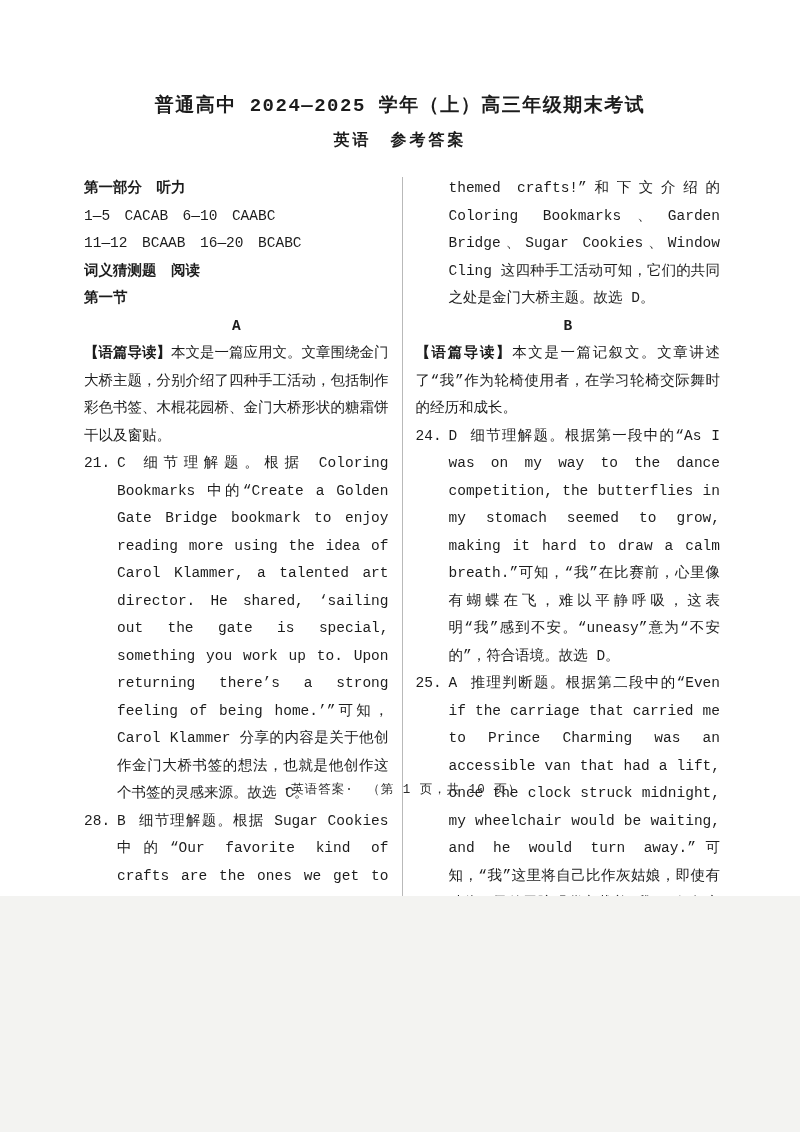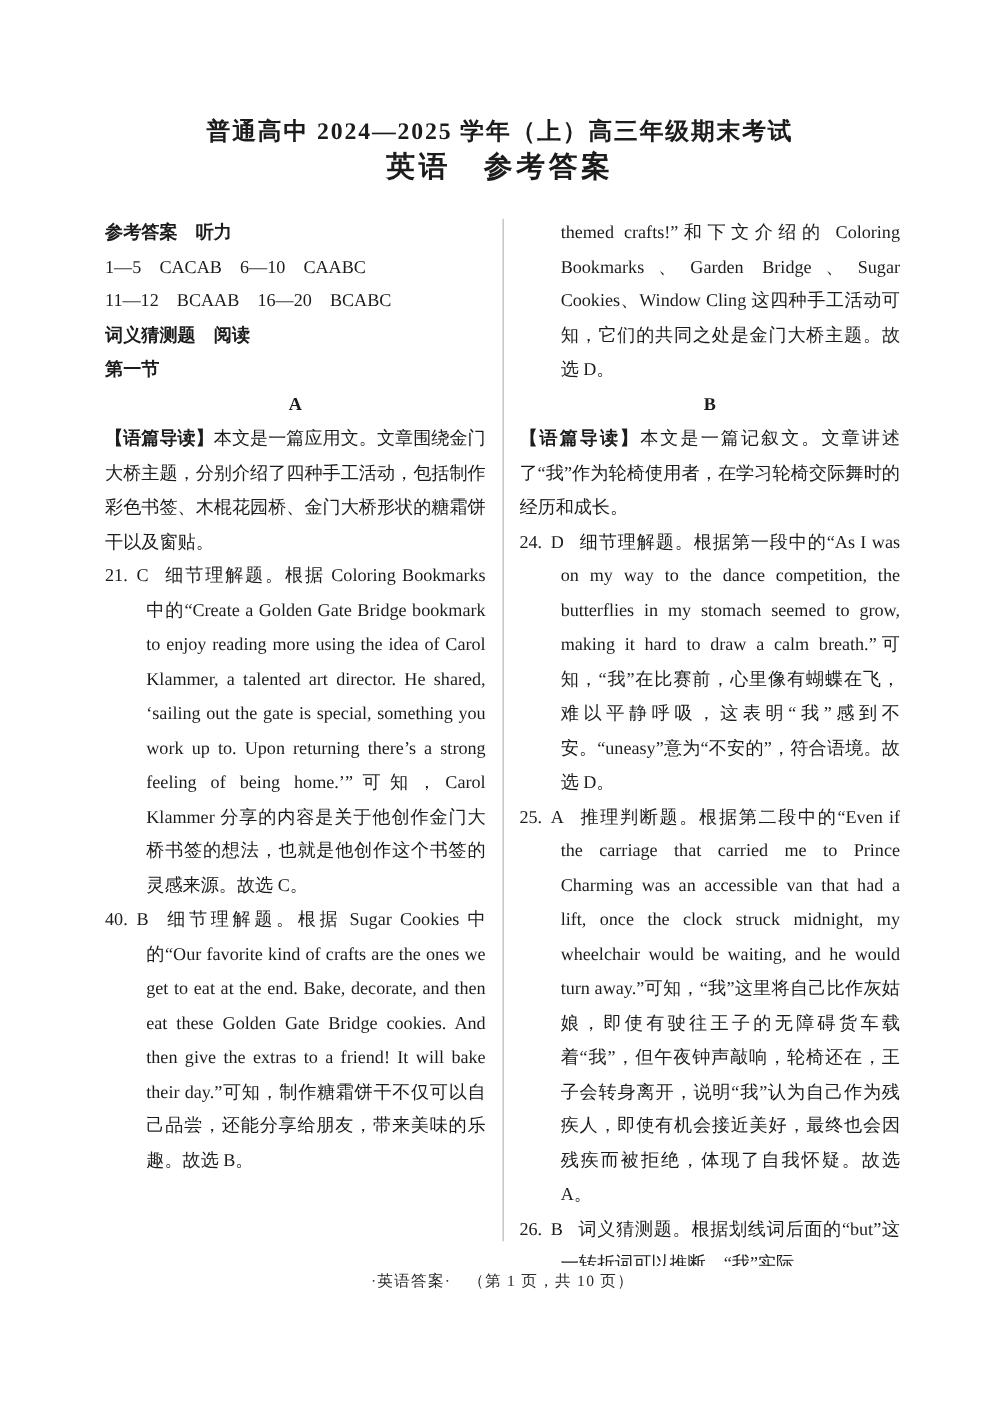--- a/index.html
+++ b/index.html
@@ -3,32 +3,33 @@
 <meta charset="utf-8">
 <style>
   * { box-sizing: border-box; }
   html, body { margin: 0; padding: 0; }
   body {
     width: 800px; height: 1132px;
     background: #f3f3f1;
     font-family: "Liberation Serif", "DejaVu Serif", serif;
   }
   .page {
-    width: 800px; height: 1132px;
+    width: 800px; height: 896px;
     background: #ffffff;
     position: relative;
     color: #1c1c1c;
     overflow: hidden;
+    font-family: Liberation Mono, monospace;
   }
   .doc-header { padding-top: 92px; text-align: center; }
   .doc-title {
     font-size: 19px; font-weight: bold; letter-spacing: 1.5px;
   }
   .doc-subtitle {
-    font-size: 23px; font-weight: bold; margin-top: 0; letter-spacing: 3px;
+    font-size: 16px; font-weight: bold; margin-top: 12px; letter-spacing: 3px;
   }
   .columns {
     display: flex;
     margin: 24px 80px 0 84px;
     height: 840px;
     overflow: hidden;
     align-items: stretch;
   }
   .col {
     flex: 1 1 0;
@@ -65,32 +66,32 @@
 <div class="page">
 
   <div class="doc-header">
     <div class="doc-title">普通高中 2024—2025 学年（上）高三年级期末考试</div>
     <div class="doc-subtitle">英语　参考答案</div>
   </div>
 
   <div class="columns">
 
     <div class="col">
-      <p class="heading">参考答案　听力</p>
+      <p class="heading">第一部分　听力</p>
       <p>1—5　CACAB　6—10　CAABC</p>
       <p>11—12　BCAAB　16—20　BCABC</p>
       <p class="heading">词义猜测题　阅读</p>
       <p class="heading">第一节</p>
       <p class="passage-label">A</p>
 
       <p class="intro"><span class="bold">【语篇导读】</span><span>本文是一篇应用文。文章围绕金门大桥主题，分别介绍了四种手工活动，包括制作彩色书签、木棍花园桥、金门大桥形状的糖霜饼干以及窗贴。</span></p>
 
       <p class="qa"><span class="qnum">21.</span><span class="qans">C</span><span>细节理解题。根据 Coloring Bookmarks 中的“Create a Golden Gate Bridge bookmark to enjoy reading more using the idea of Carol Klammer, a talented art director. He shared, ‘sailing out the gate is special, something you work up to. Upon returning there’s a strong feeling of being home.’”可知，Carol Klammer 分享的内容是关于他创作金门大桥书签的想法，也就是他创作这个书签的灵感来源。故选 C。</span></p>
 
-      <p class="qa"><span class="qnum">40.</span><span class="qans">B</span><span>细节理解题。根据 Sugar Cookies 中的“Our favorite kind of crafts are the ones we get to eat at the end. Bake, decorate, and then eat these Golden Gate Bridge cookies. And then give the extras to a friend! It will bake their day.”可知，制作糖霜饼干不仅可以自己品尝，还能分享给朋友，带来美味的乐趣。故选 B。</span></p>
+      <p class="qa"><span class="qnum">28.</span><span class="qans">B</span><span>细节理解题。根据 Sugar Cookies 中的“Our favorite kind of crafts are the ones we get to eat at the end. Bake, decorate, and then eat these Golden Gate Bridge cookies. And then give the extras to a friend! It will bake their day.”可知，制作糖霜饼干不仅可以自己品尝，还能分享给朋友，带来美味的乐趣。故选 B。</span></p>
 
     </div>
 
     <div class="divider"></div>
 
     <div class="col">
       <p class="qa-cont">themed crafts!”和下文介绍的 Coloring Bookmarks、Garden Bridge、Sugar Cookies、Window Cling 这四种手工活动可知，它们的共同之处是金门大桥主题。故选 D。</p>
 
       <p class="passage-label">B</p>
 

